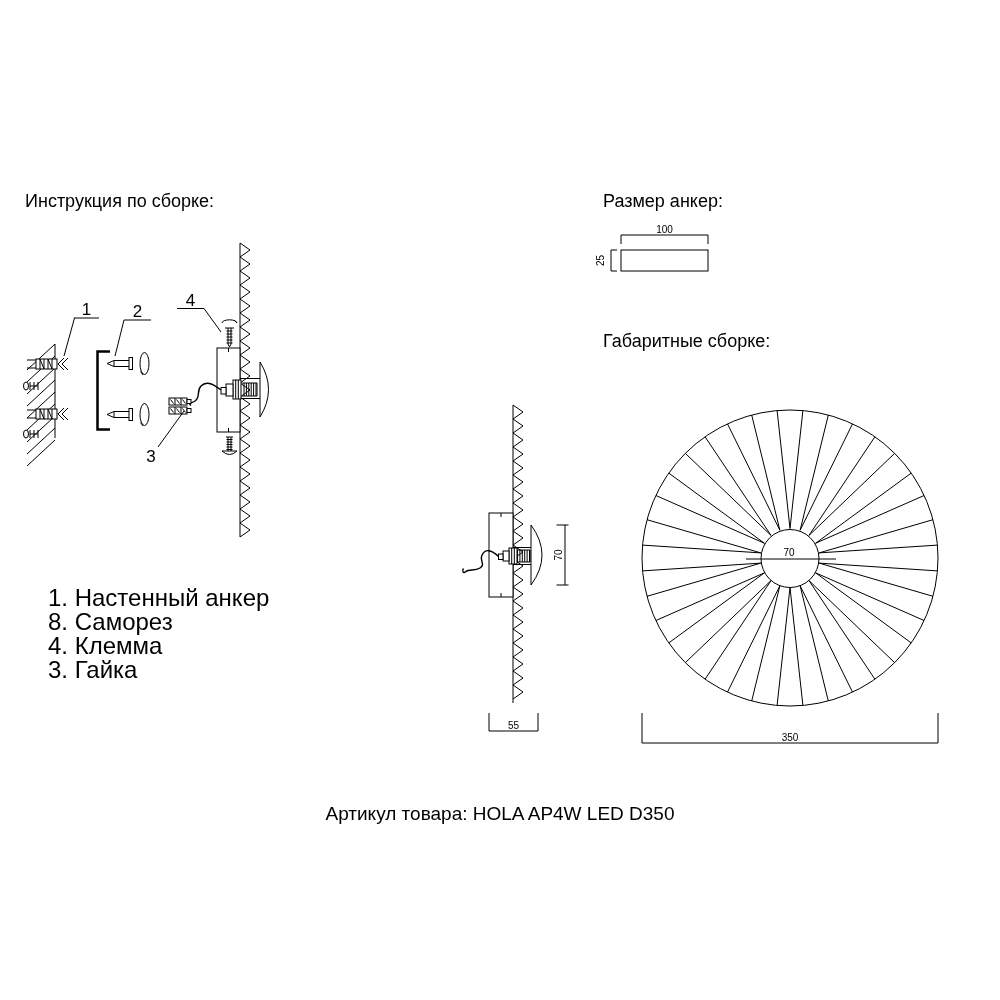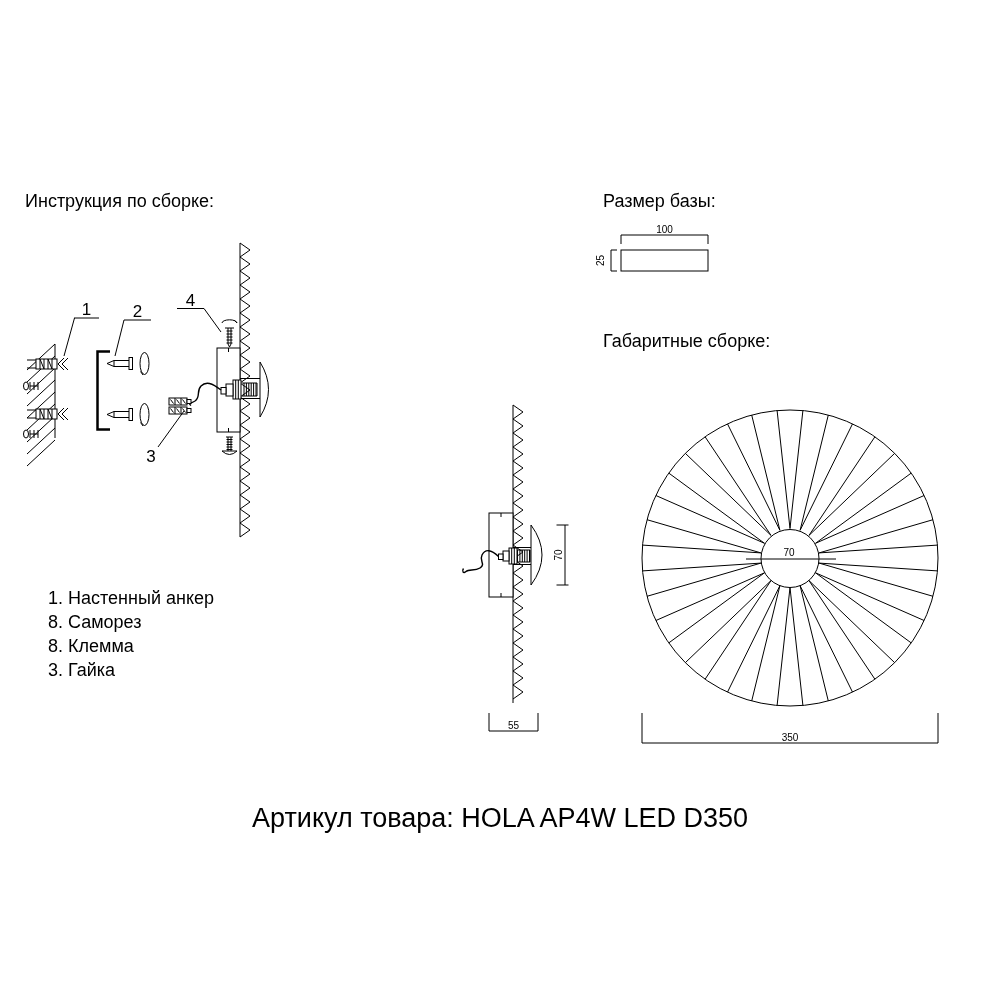--- a/index.html
+++ b/index.html
@@ -2,45 +2,45 @@
 <html><head>
 <meta charset="utf-8">
 <style>
   html,body{margin:0;padding:0;background:#ffffff;}
   #page{position:relative;width:1000px;height:1000px;background:#ffffff;overflow:hidden;
         font-family:"Liberation Sans",sans-serif;color:#000;}
   .title{position:absolute;font-size:18px;color:#000;white-space:nowrap;}
   #assembly-title{left:25px;top:191px;}
   #base-size-title{left:603px;top:191px;}
   #dimensions-title{left:603px;top:331px;}
-  #parts-list{position:absolute;left:48px;top:586px;font-size:18px;line-height:24px;}
+  #parts-list{position:absolute;left:48px;top:586px;font-size:24px;line-height:24px;}
   .part-item{white-space:nowrap;}
-  #article-line{position:absolute;left:0;right:0;top:803px;text-align:center;font-size:27px;}
+  #article-line{position:absolute;left:0;right:0;top:803px;text-align:center;font-size:19px;}
   svg{position:absolute;left:0;top:0;}
   .ln{stroke:#000;stroke-width:1;fill:none;}
   .lnw{stroke:#000;stroke-width:1;fill:#fff;}
   .thick{stroke:#000;stroke-width:2.5;fill:none;}
   .wire{stroke:#000;stroke-width:1.4;fill:none;}
   text{fill:#000;font-family:"Liberation Sans",sans-serif;}
   .callout{font-size:17px;}
   .dim{font-size:10px;}
 </style>
 </head>
 <body>
 
 <div id="page">
 
   <div class="title" id="assembly-title">Инструкция по сборке:</div>
-  <div class="title" id="base-size-title">Размер базы:</div>
+  <div class="title" id="base-size-title">Размер анкер:</div>
   <div class="title" id="dimensions-title">Габаритные сборке:</div>
 
   <div id="parts-list">
     <div class="part-item">1. Настенный анкер</div>
     <div class="part-item">8. Саморез</div>
-    <div class="part-item">8. Клемма</div>
+    <div class="part-item">4. Клемма</div>
     <div class="part-item">3. Гайка</div>
   </div>
 
   <div id="article-line">Артикул товара: HOLA AP4W LED D350</div>
 
   <svg width="1000" height="1000" viewBox="0 0 1000 1000">
 
     <g id="assembly-diagram">
       <g id="asm-hatch">
           <line x1="27" y1="370" x2="55" y2="344" stroke="#000" stroke-width="1"></line>

